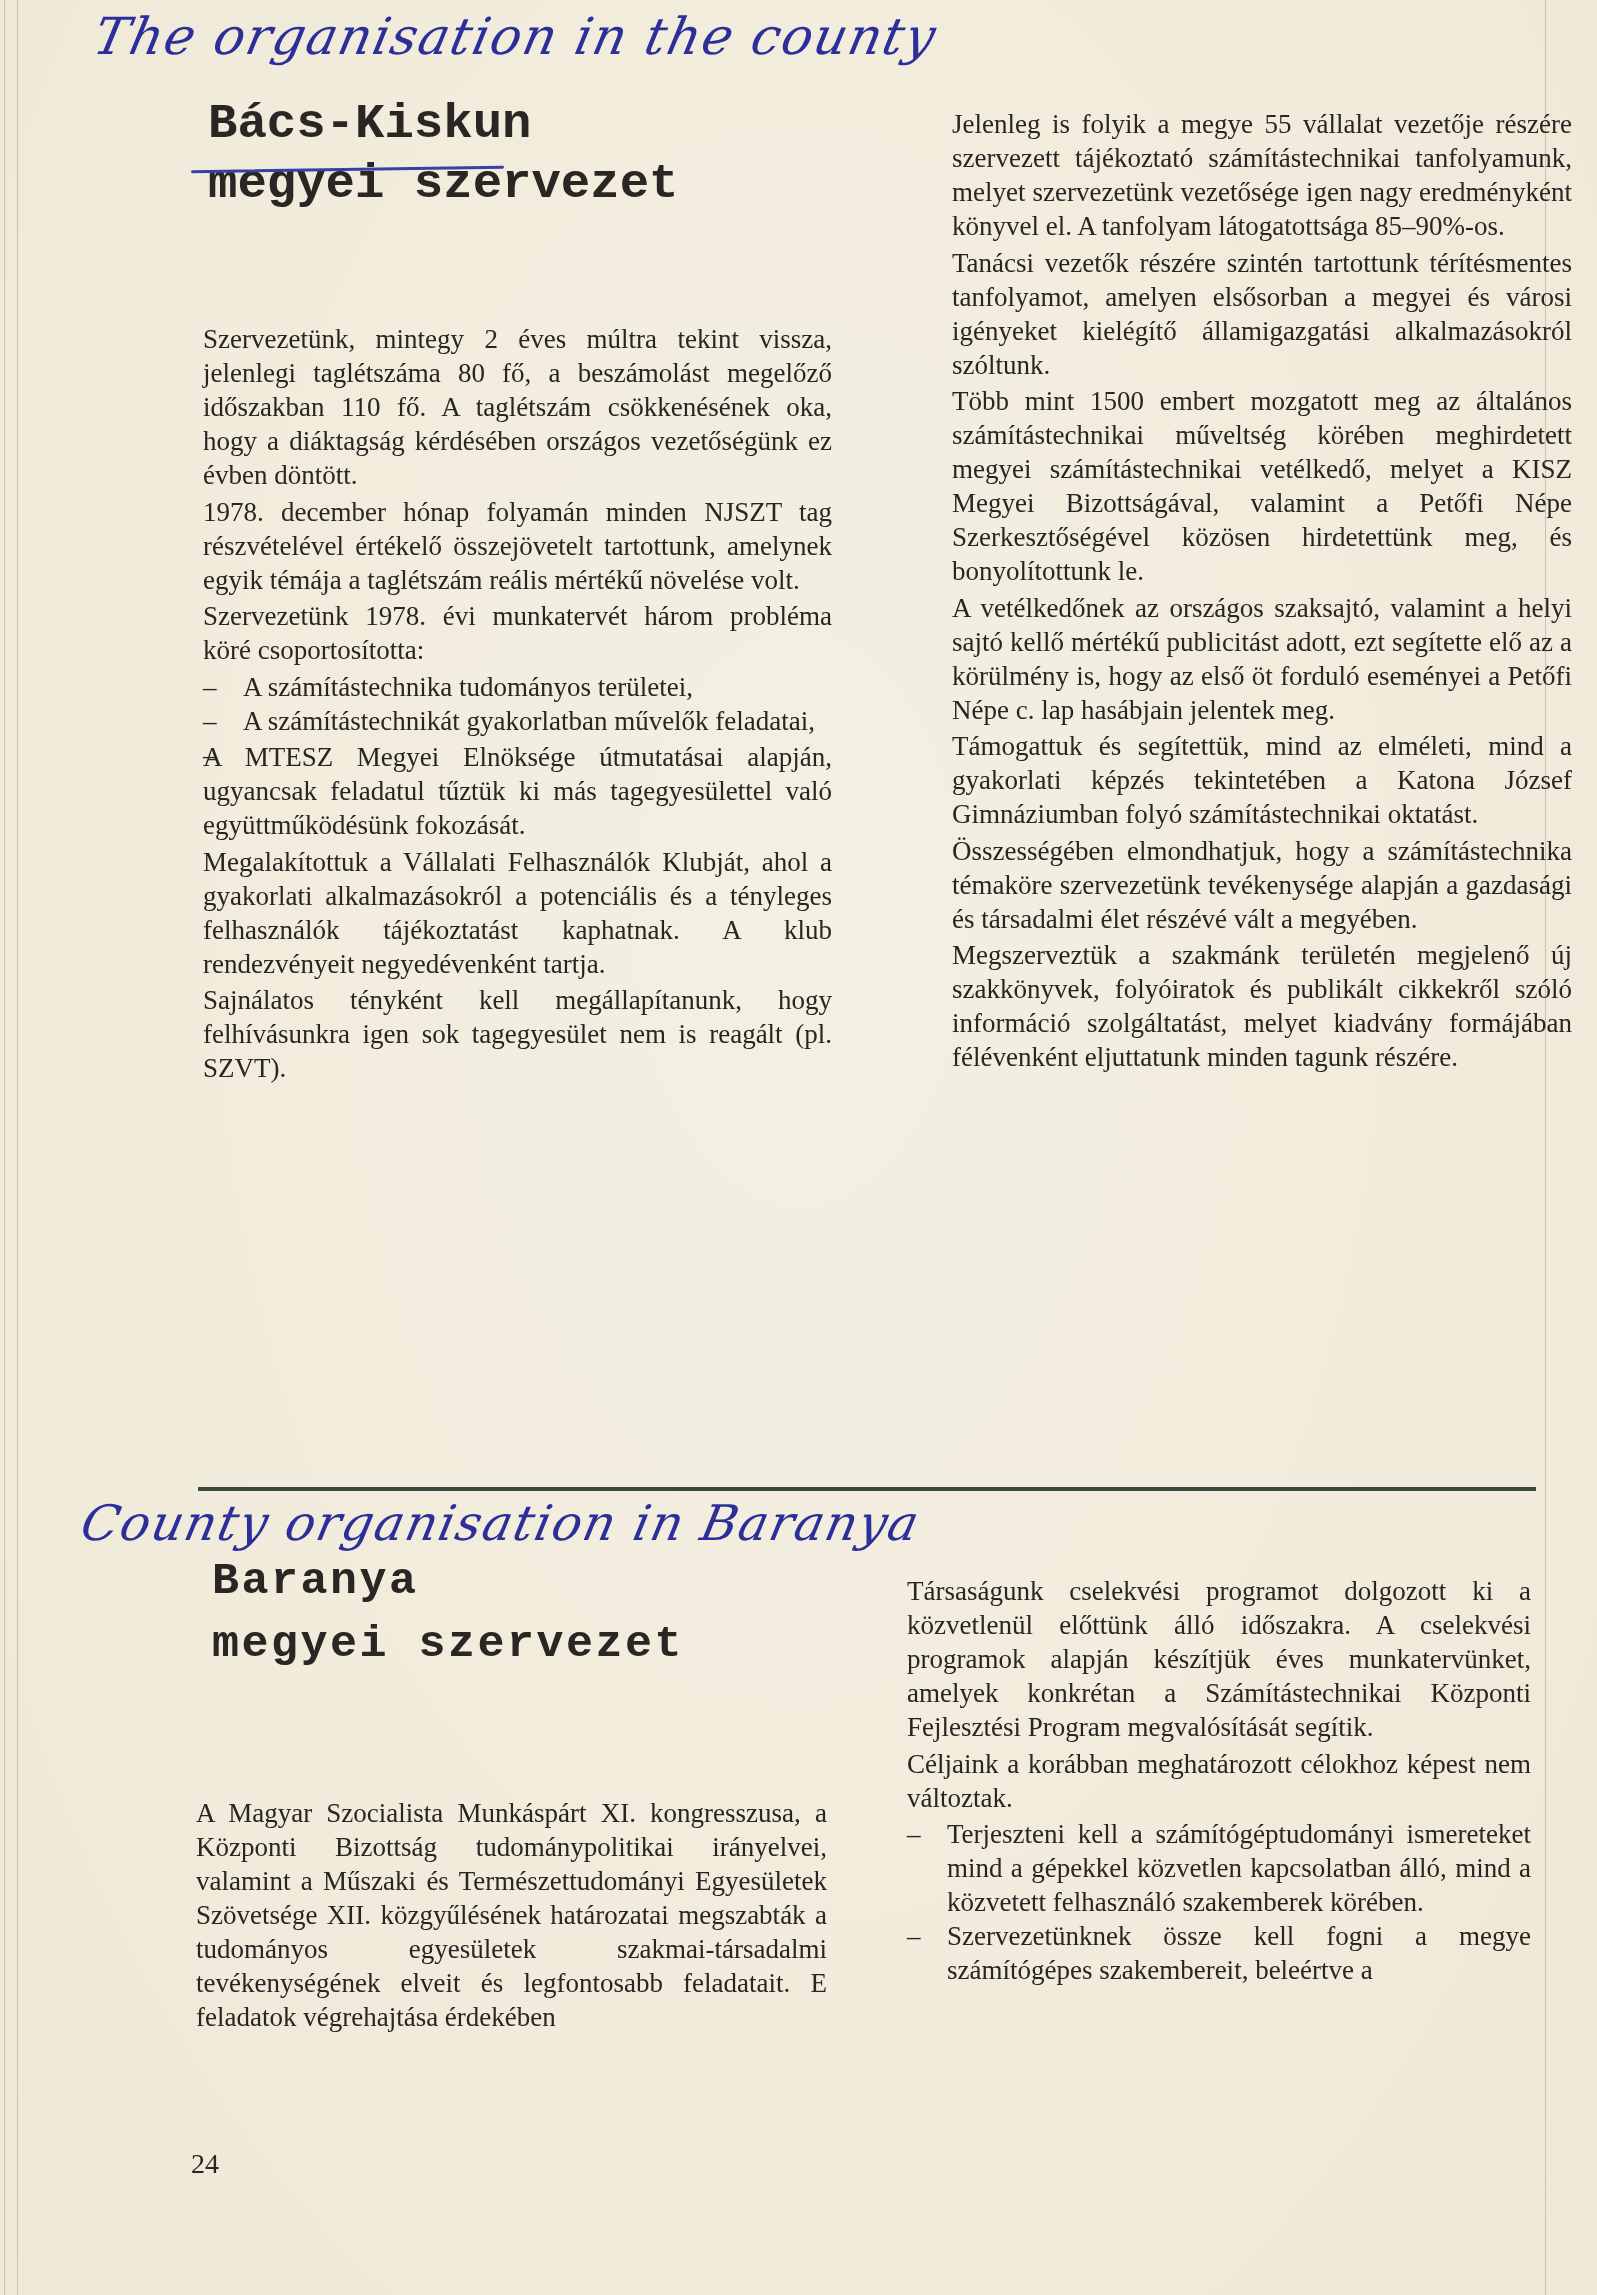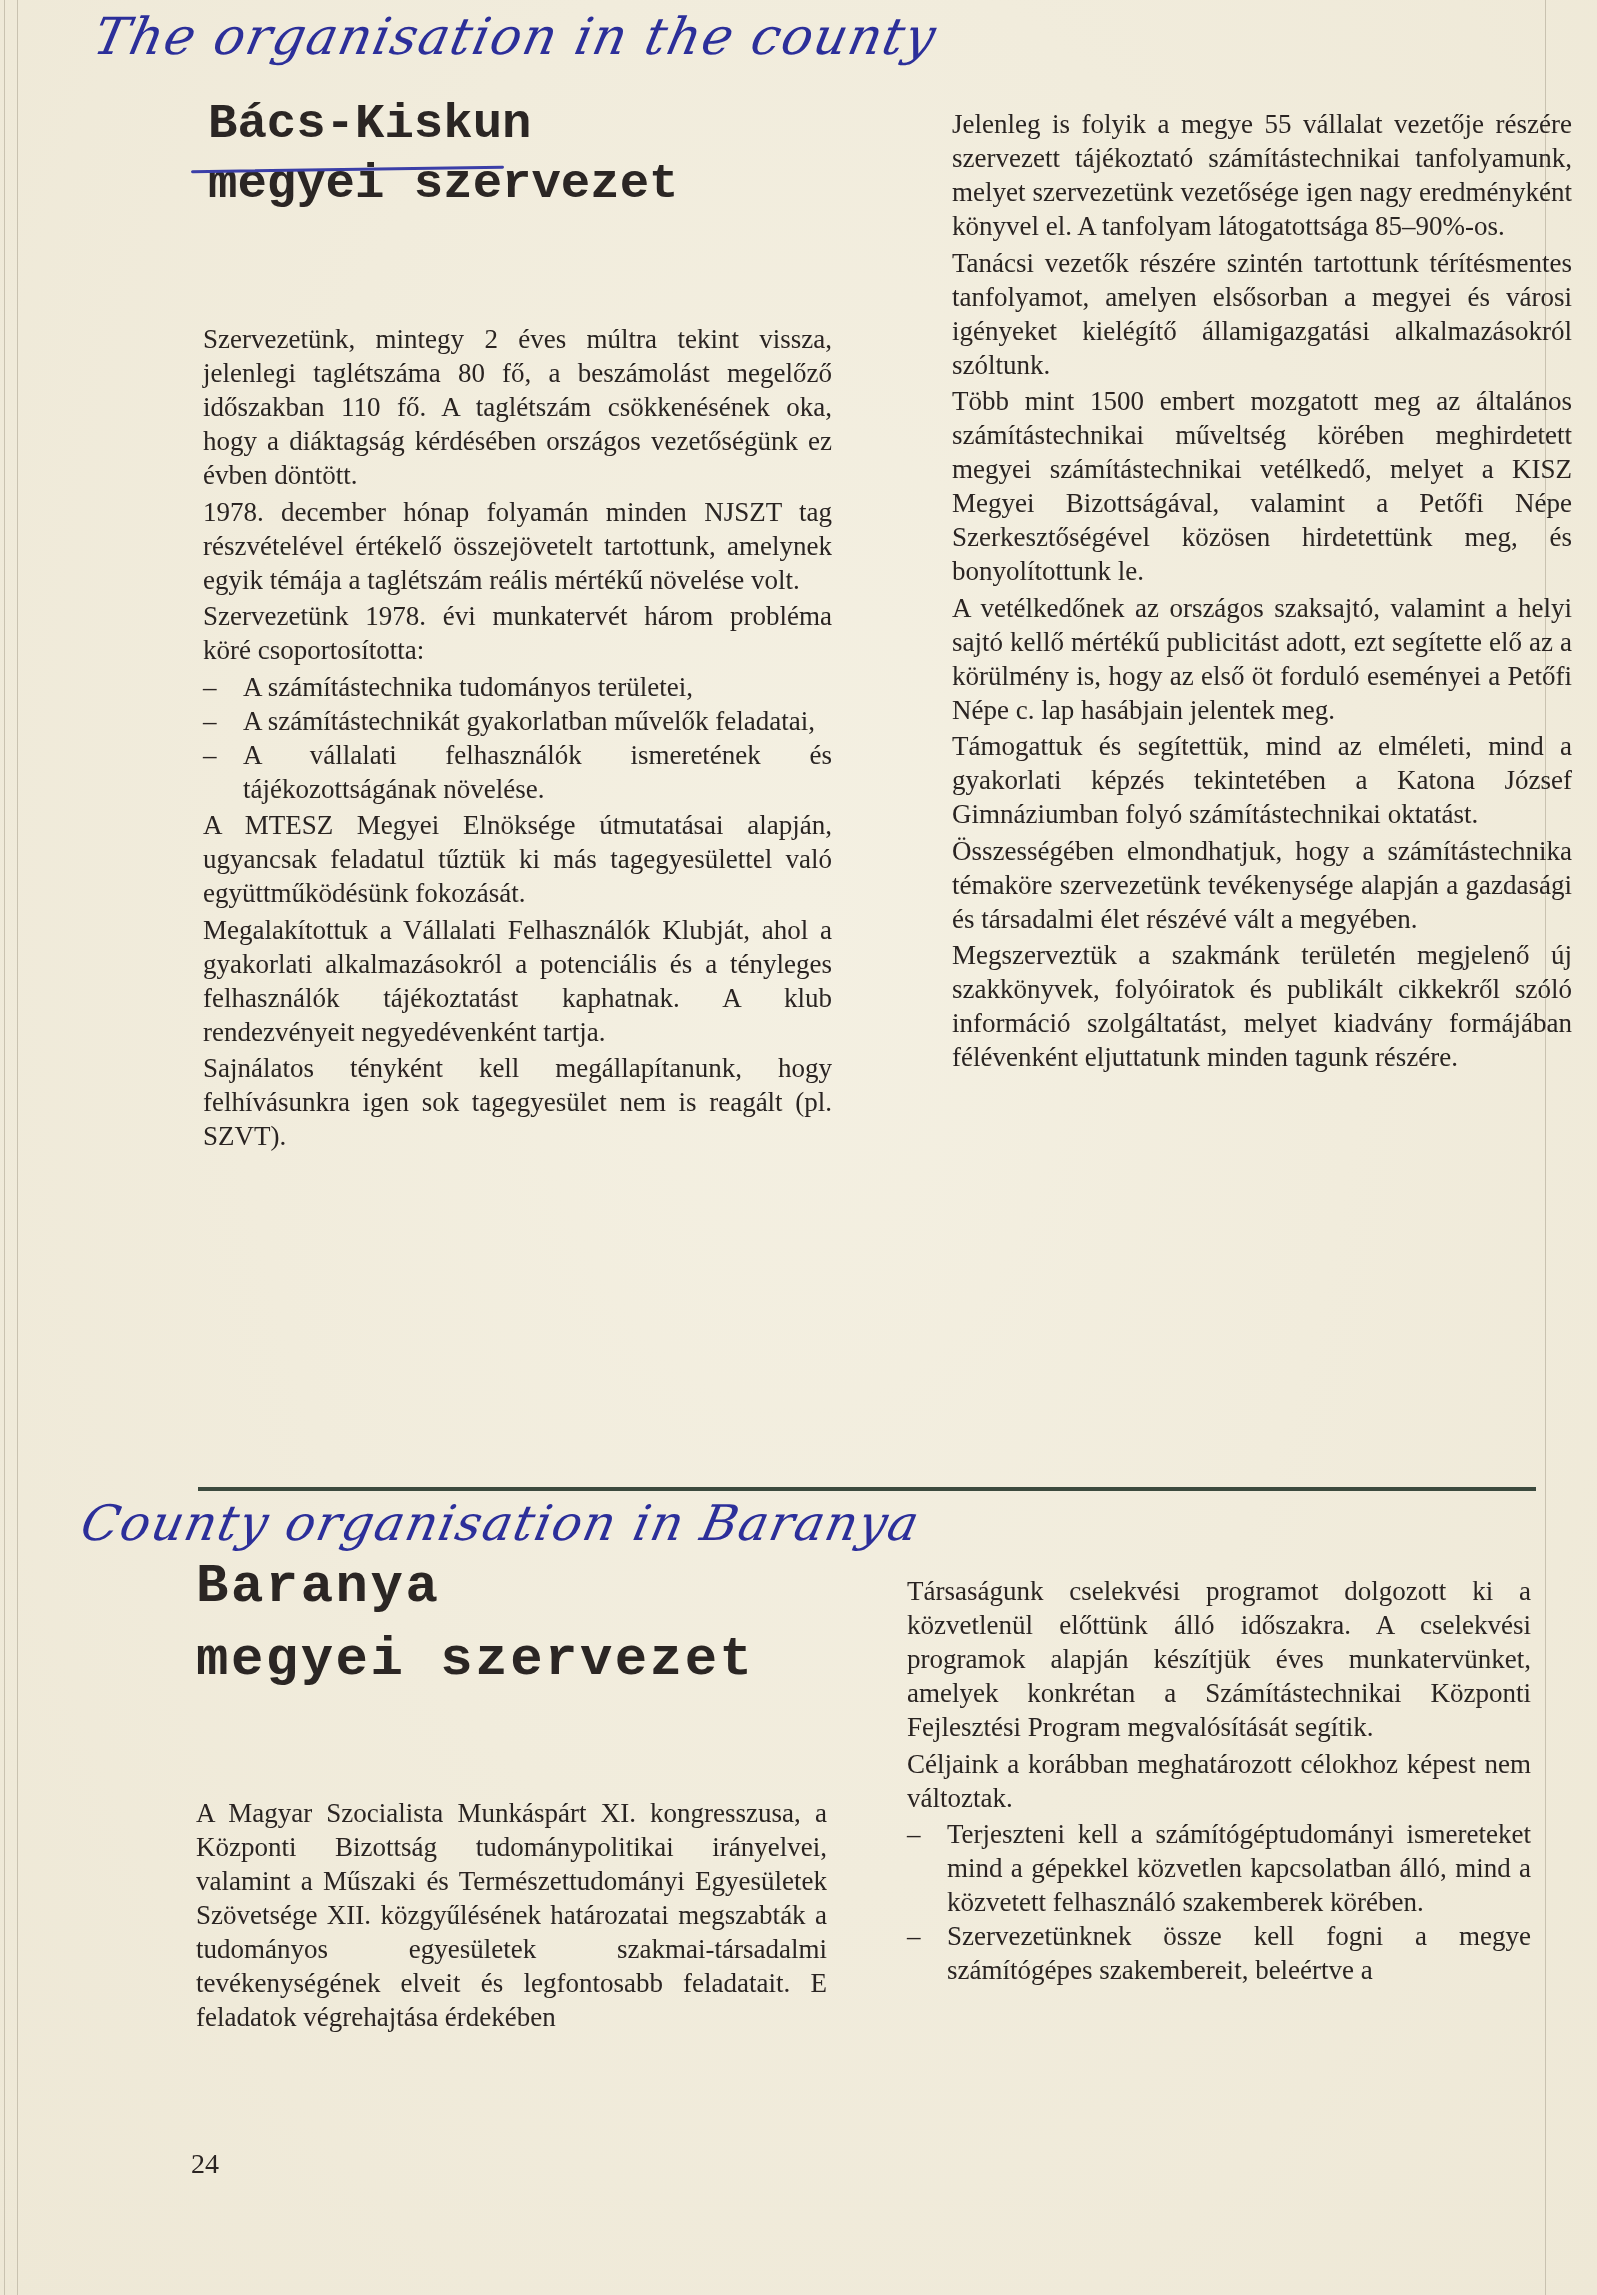--- a/index.html
+++ b/index.html
@@ -57,42 +57,42 @@
 </h1>
 <div class="pen-underline" style="left:191px; top:168px; width:313px;"></div>
 
 <div class="col" style="left:203px; top:322px; width:629px;">
   <p>Szervezetünk, mintegy 2 éves múltra tekint vissza, jelenlegi taglétszáma 80 fő, a beszámolást megelőző időszakban 110 fő. A taglétszám csökkenésének oka, hogy a diáktagság kérdésében országos vezetőségünk ez évben döntött.</p>
   <p>1978. december hónap folyamán minden NJSZT tag részvételével értékelő összejövetelt tartottunk, amelynek egyik témája a taglétszám reális mértékű növelése volt.</p>
   <p>Szervezetünk 1978. évi munkatervét három probléma köré csoportosította:</p>
   <ul>
     <li><span class="dash">–</span><span>A számítástechnika tudományos területei,</span></li>
     <li><span class="dash">–</span><span>A számítástechnikát gyakorlatban művelők feladatai,</span></li>
-    <li><span class="dash">–</span><span>A vállalati felhasználók ismeretének és tájékozottságának növelése.</span></li>
+    <li><span class="dash">–</span></li>
   </ul>
   <p>A MTESZ Megyei Elnöksége útmutatásai alapján, ugyancsak feladatul tűztük ki más tagegyesülettel való együttműködésünk fokozását.</p>
   <p>Megalakítottuk a Vállalati Felhasználók Klubját, ahol a gyakorlati alkalmazásokról a potenciális és a tényleges felhasználók tájékoztatást kaphatnak. A klub rendezvényeit negyedévenként tartja.</p>
   <p>Sajnálatos tényként kell megállapítanunk, hogy felhívásunkra igen sok tagegyesület nem is reagált (pl. SZVT).</p>
 </div>
 
 <div class="col" style="left:952px; top:107px; width:620px;">
   <p>Jelenleg is folyik a megye 55 vállalat vezetője részére szervezett tájékoztató számítástechnikai tanfolyamunk, melyet szervezetünk vezetősége igen nagy eredményként könyvel el. A tanfolyam látogatottsága 85–90%-os.</p>
   <p>Tanácsi vezetők részére szintén tartottunk térítésmentes tanfolyamot, amelyen elsősorban a megyei és városi igényeket kielégítő államigazgatási alkalmazásokról szóltunk.</p>
   <p>Több mint 1500 embert mozgatott meg az általános számítástechnikai műveltség körében meghirdetett megyei számítástechnikai vetélkedő, melyet a KISZ Megyei Bizottságával, valamint a Petőfi Népe Szerkesztőségével közösen hirdetettünk meg, és bonyolítottunk le.</p>
   <p>A vetélkedőnek az országos szaksajtó, valamint a helyi sajtó kellő mértékű publicitást adott, ezt segítette elő az a körülmény is, hogy az első öt forduló eseményei a Petőfi Népe c. lap hasábjain jelentek meg.</p>
   <p>Támogattuk és segítettük, mind az elméleti, mind a gyakorlati képzés tekintetében a Katona József Gimnáziumban folyó számítástechnikai oktatást.</p>
   <p>Összességében elmondhatjuk, hogy a számítástechnika témaköre szervezetünk tevékenysége alapján a gazdasági és társadalmi élet részévé vált a megyében.</p>
   <p>Megszerveztük a szakmánk területén megjelenő új szakkönyvek, folyóiratok és publikált cikkekről szóló információ szolgáltatást, melyet kiadvány formájában félévenként eljuttatunk minden tagunk részére.</p>
 </div>
 
 <div class="divider"></div>
 
 <div class="hand" style="left:82px; top:1495px; font-size:49px;">County organisation in Baranya</div>
 
-<h1 class="heading" style="left:196px; top:1557px; font-size:54px; letter-spacing:2.5px;">
+<h1 class="heading" style="left:212px; top:1557px; font-size:45px; letter-spacing:2.5px;">
   <span class="line">Baranya</span>
   <span class="line" style="margin-top:13px">megyei szervezet</span>
 </h1>
 
 <div class="col" style="left:196px; top:1796px; width:631px;">
   <p>A Magyar Szocialista Munkáspárt XI. kongresszusa, a Központi Bizottság tudománypolitikai irányelvei, valamint a Műszaki és Természettudományi Egyesületek Szövetsége XII. közgyűlésének határozatai megszabták a tudományos egyesületek szakmai-társadalmi tevékenységének elveit és legfontosabb feladatait. E feladatok végrehajtása érdekében</p>
 </div>
 
 <div class="col" style="left:907px; top:1574px; width:624px;">
   <p>Társaságunk cselekvési programot dolgozott ki a közvetlenül előttünk álló időszakra. A cselekvési programok alapján készítjük éves munkatervünket, amelyek konkrétan a Számítástechnikai Központi Fejlesztési Program megvalósítását segítik.</p>

